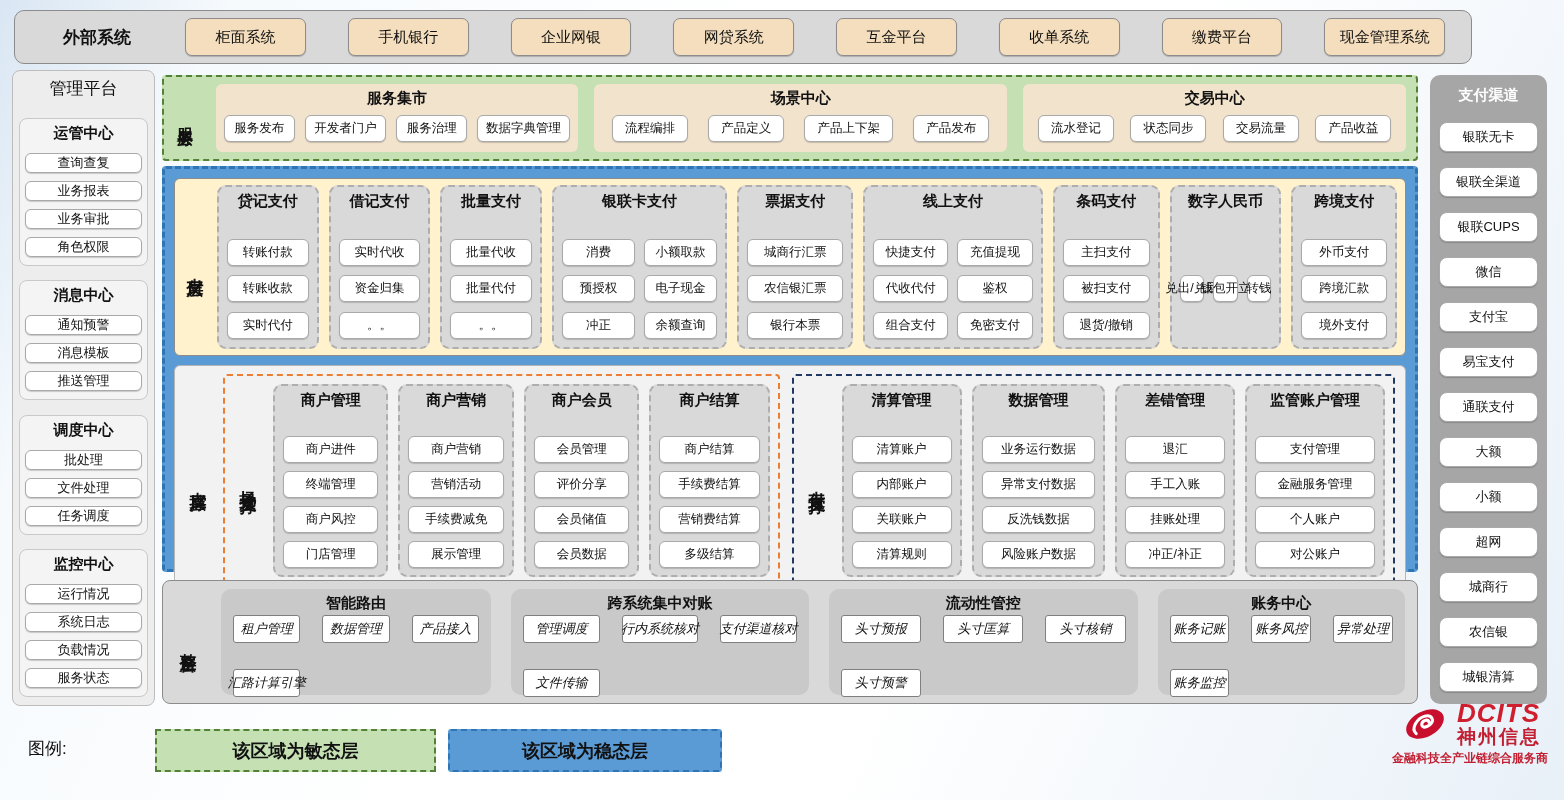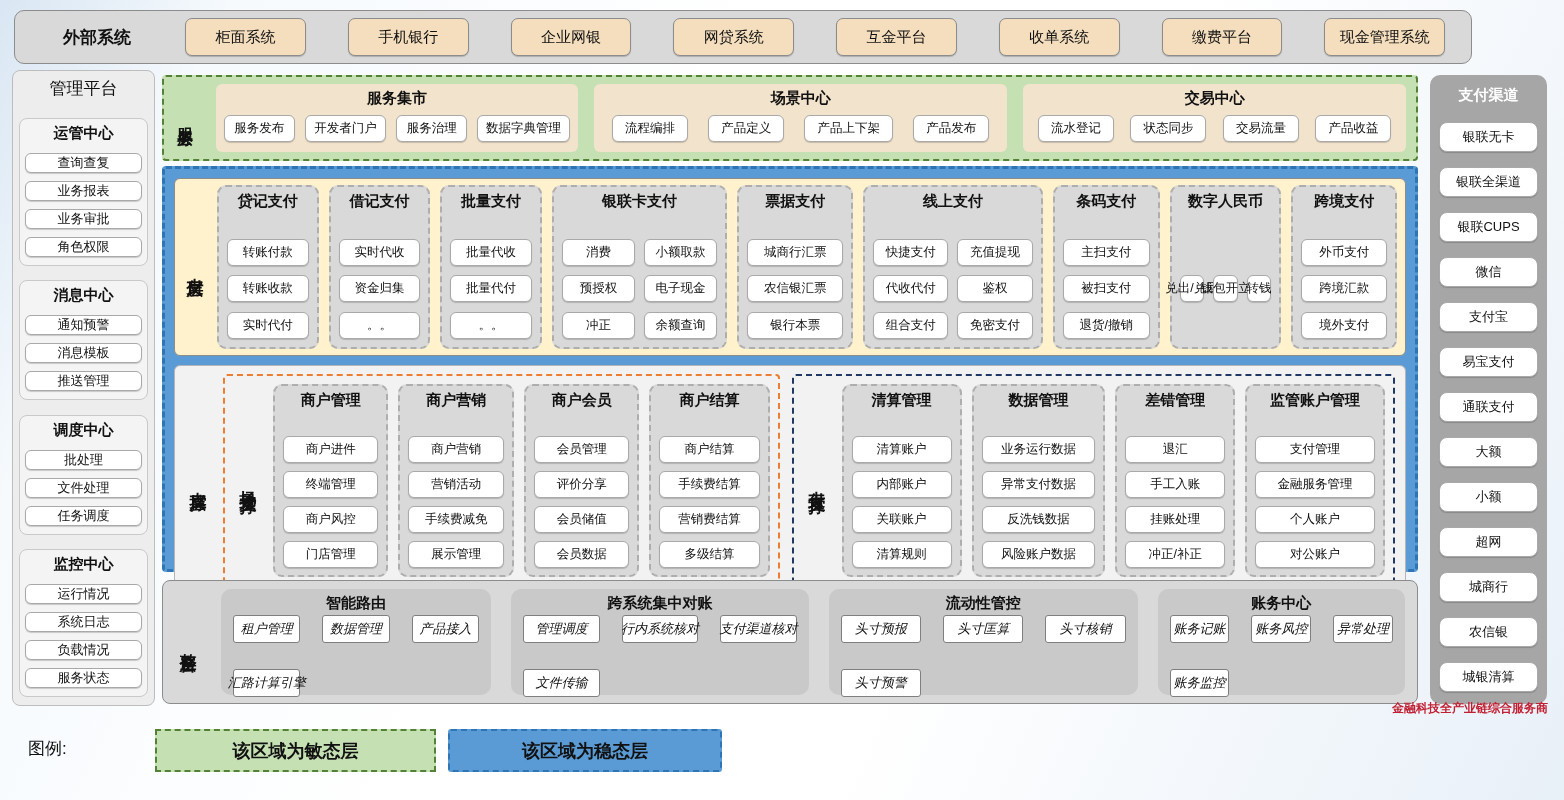--- a/index.html
+++ b/index.html
@@ -390,14 +390,26 @@
     <div class="wbtn chan-btn">城商行</div>
     <div class="wbtn chan-btn">农信银</div>
     <div class="wbtn chan-btn">城银清算</div>
   </div>
 
 <div class="abs legend-label">图例:</div>
 <div class="abs legend-agile">该区域为敏态层</div>
 <div class="abs legend-stable">该区域为稳态层</div>
 
 <div class="abs logo">
+  <div class="logo-top">
+    <svg class="logo-swirl" viewBox="0 0 100 100" aria-hidden="true">
+      <g transform="rotate(-28 50 50)">
+        <ellipse cx="50" cy="50" rx="46" ry="29" fill="#c8102e"></ellipse>
+        <path d="M22 60 C16 44 40 30 58 34 C74 38 74 54 58 57 C45 59 38 52 45 45 C51 40 62 43 60 51" fill="none" stroke="#ffffff" stroke-width="7" stroke-linecap="round"></path>
+      </g>
+    </svg>
+    <div class="logo-texts">
+      <div class="logo-brand">DCITS</div>
+      <div class="logo-company">神州信息</div>
+    </div>
+  </div>
   <div class="logo-tagline">金融科技全产业链综合服务商</div>
 </div>
 
 </body></html>

